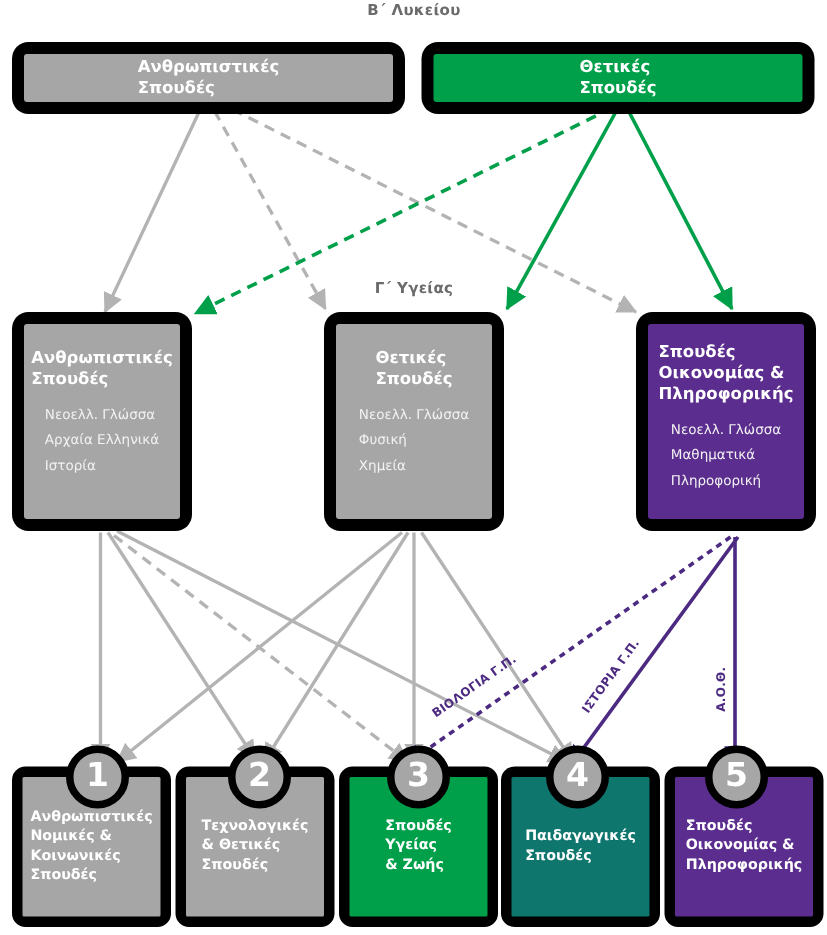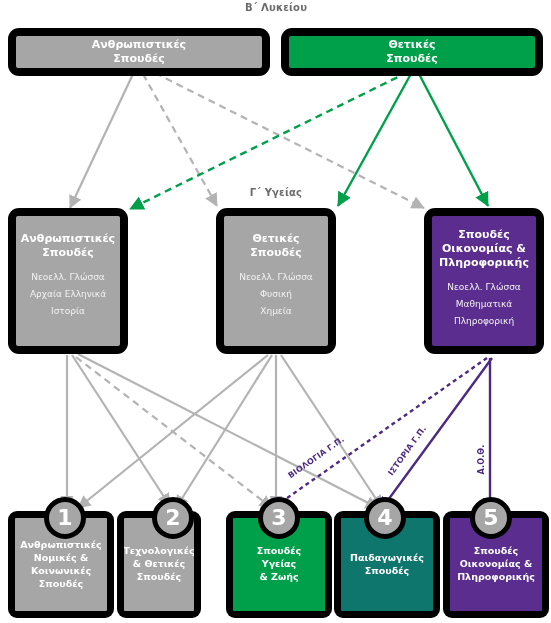--- a/index.html
+++ b/index.html
@@ -49,21 +49,21 @@
     position: absolute;
     left: 8px;
     top: 8px;
     right: 8px;
     bottom: 8px;
     box-sizing: border-box;
     display: flex;
     flex-direction: column;
     align-items: center;
     justify-content: center;
-    text-align: center;
+    text-align: left;
     color: #ffffff;
     overflow: hidden;
   }
 
   
   .top-box > .inner {
     border-radius: 2px;
   }
   .top-title {
     font-size: 11px;
@@ -275,21 +275,21 @@
       <div class="bot-title">Ανθρωπιστικές
 Νομικές &amp;
 Κοινωνικές
 Σπουδές</div>
     </div>
   </div>
 
   <div class="badge" style="left:152px; top:497px;">
     <span>2</span>
   </div>
-  <div class="frame bot-box" style="left:117px; top:511px; width:84px; height:107px;">
+  <div class="frame bot-box" style="left:117px; top:511px; width:106px; height:107px;">
     <div class="inner" style="background:#a6a6a6;">
       <div class="bot-title">Τεχνολογικές
 &amp; Θετικές
 Σπουδές</div>
     </div>
   </div>
 
   <div class="badge" style="left:258px; top:497px;">
     <span>3</span>
   </div>

